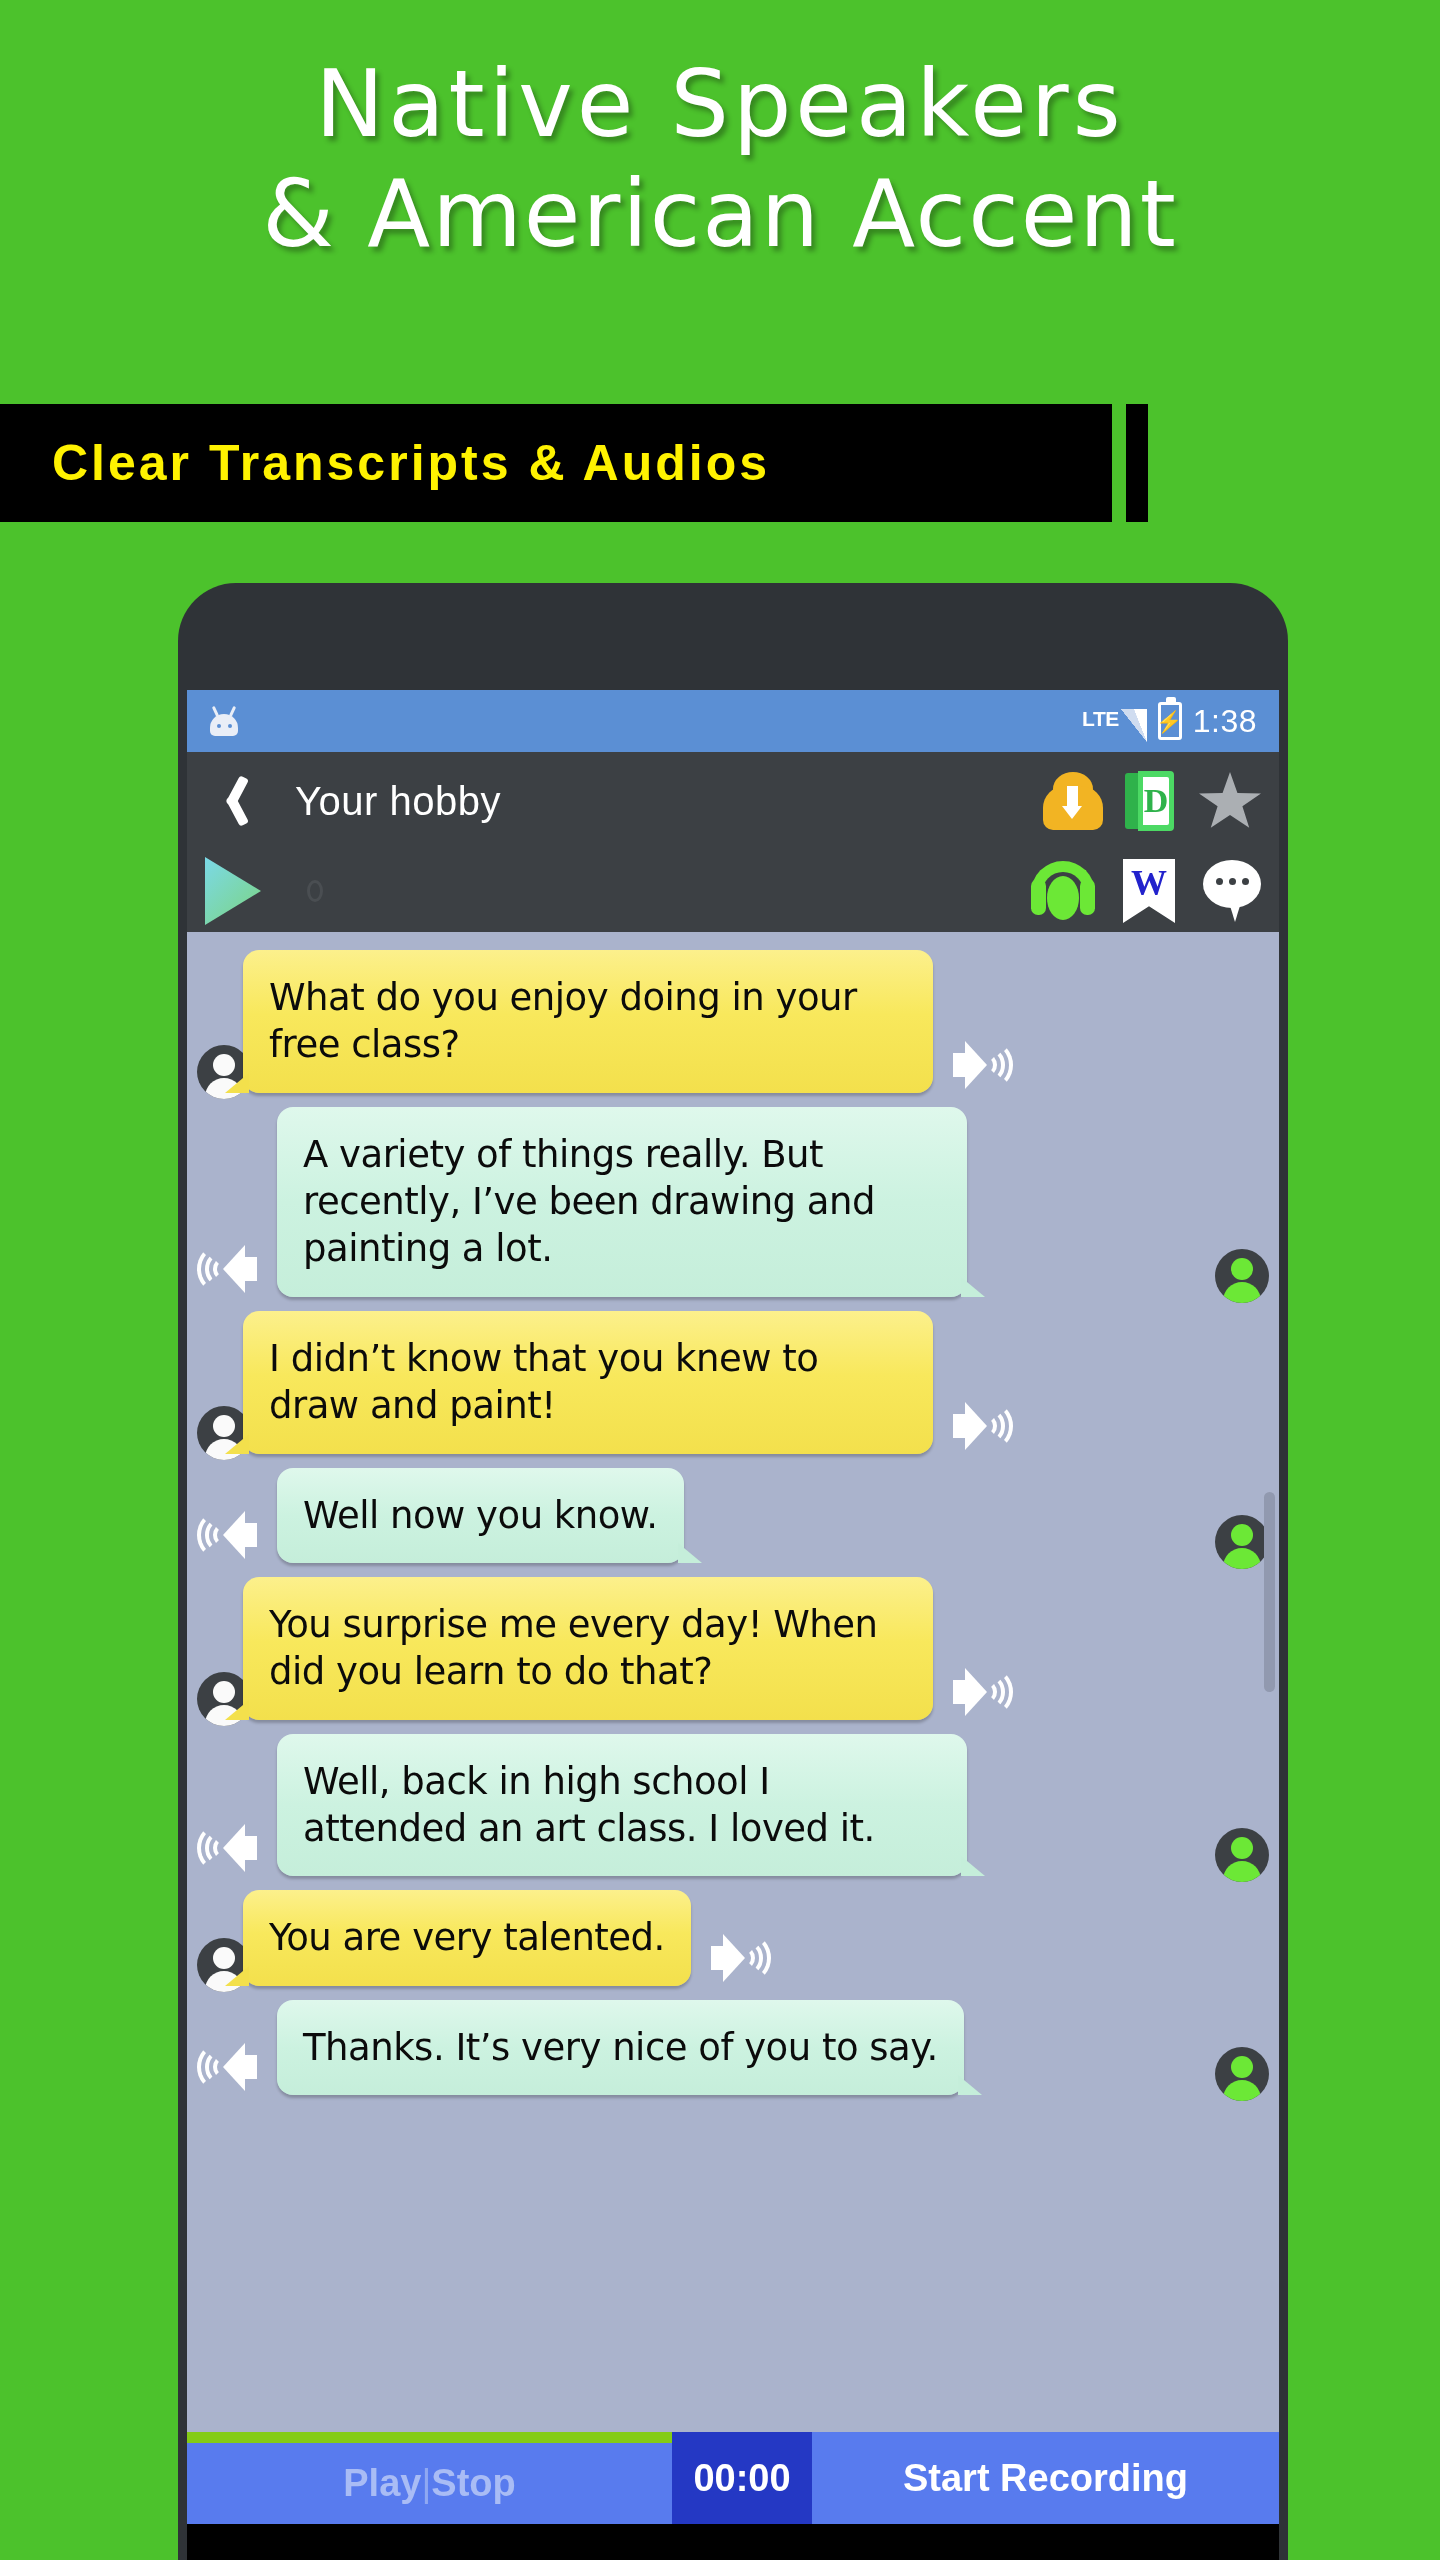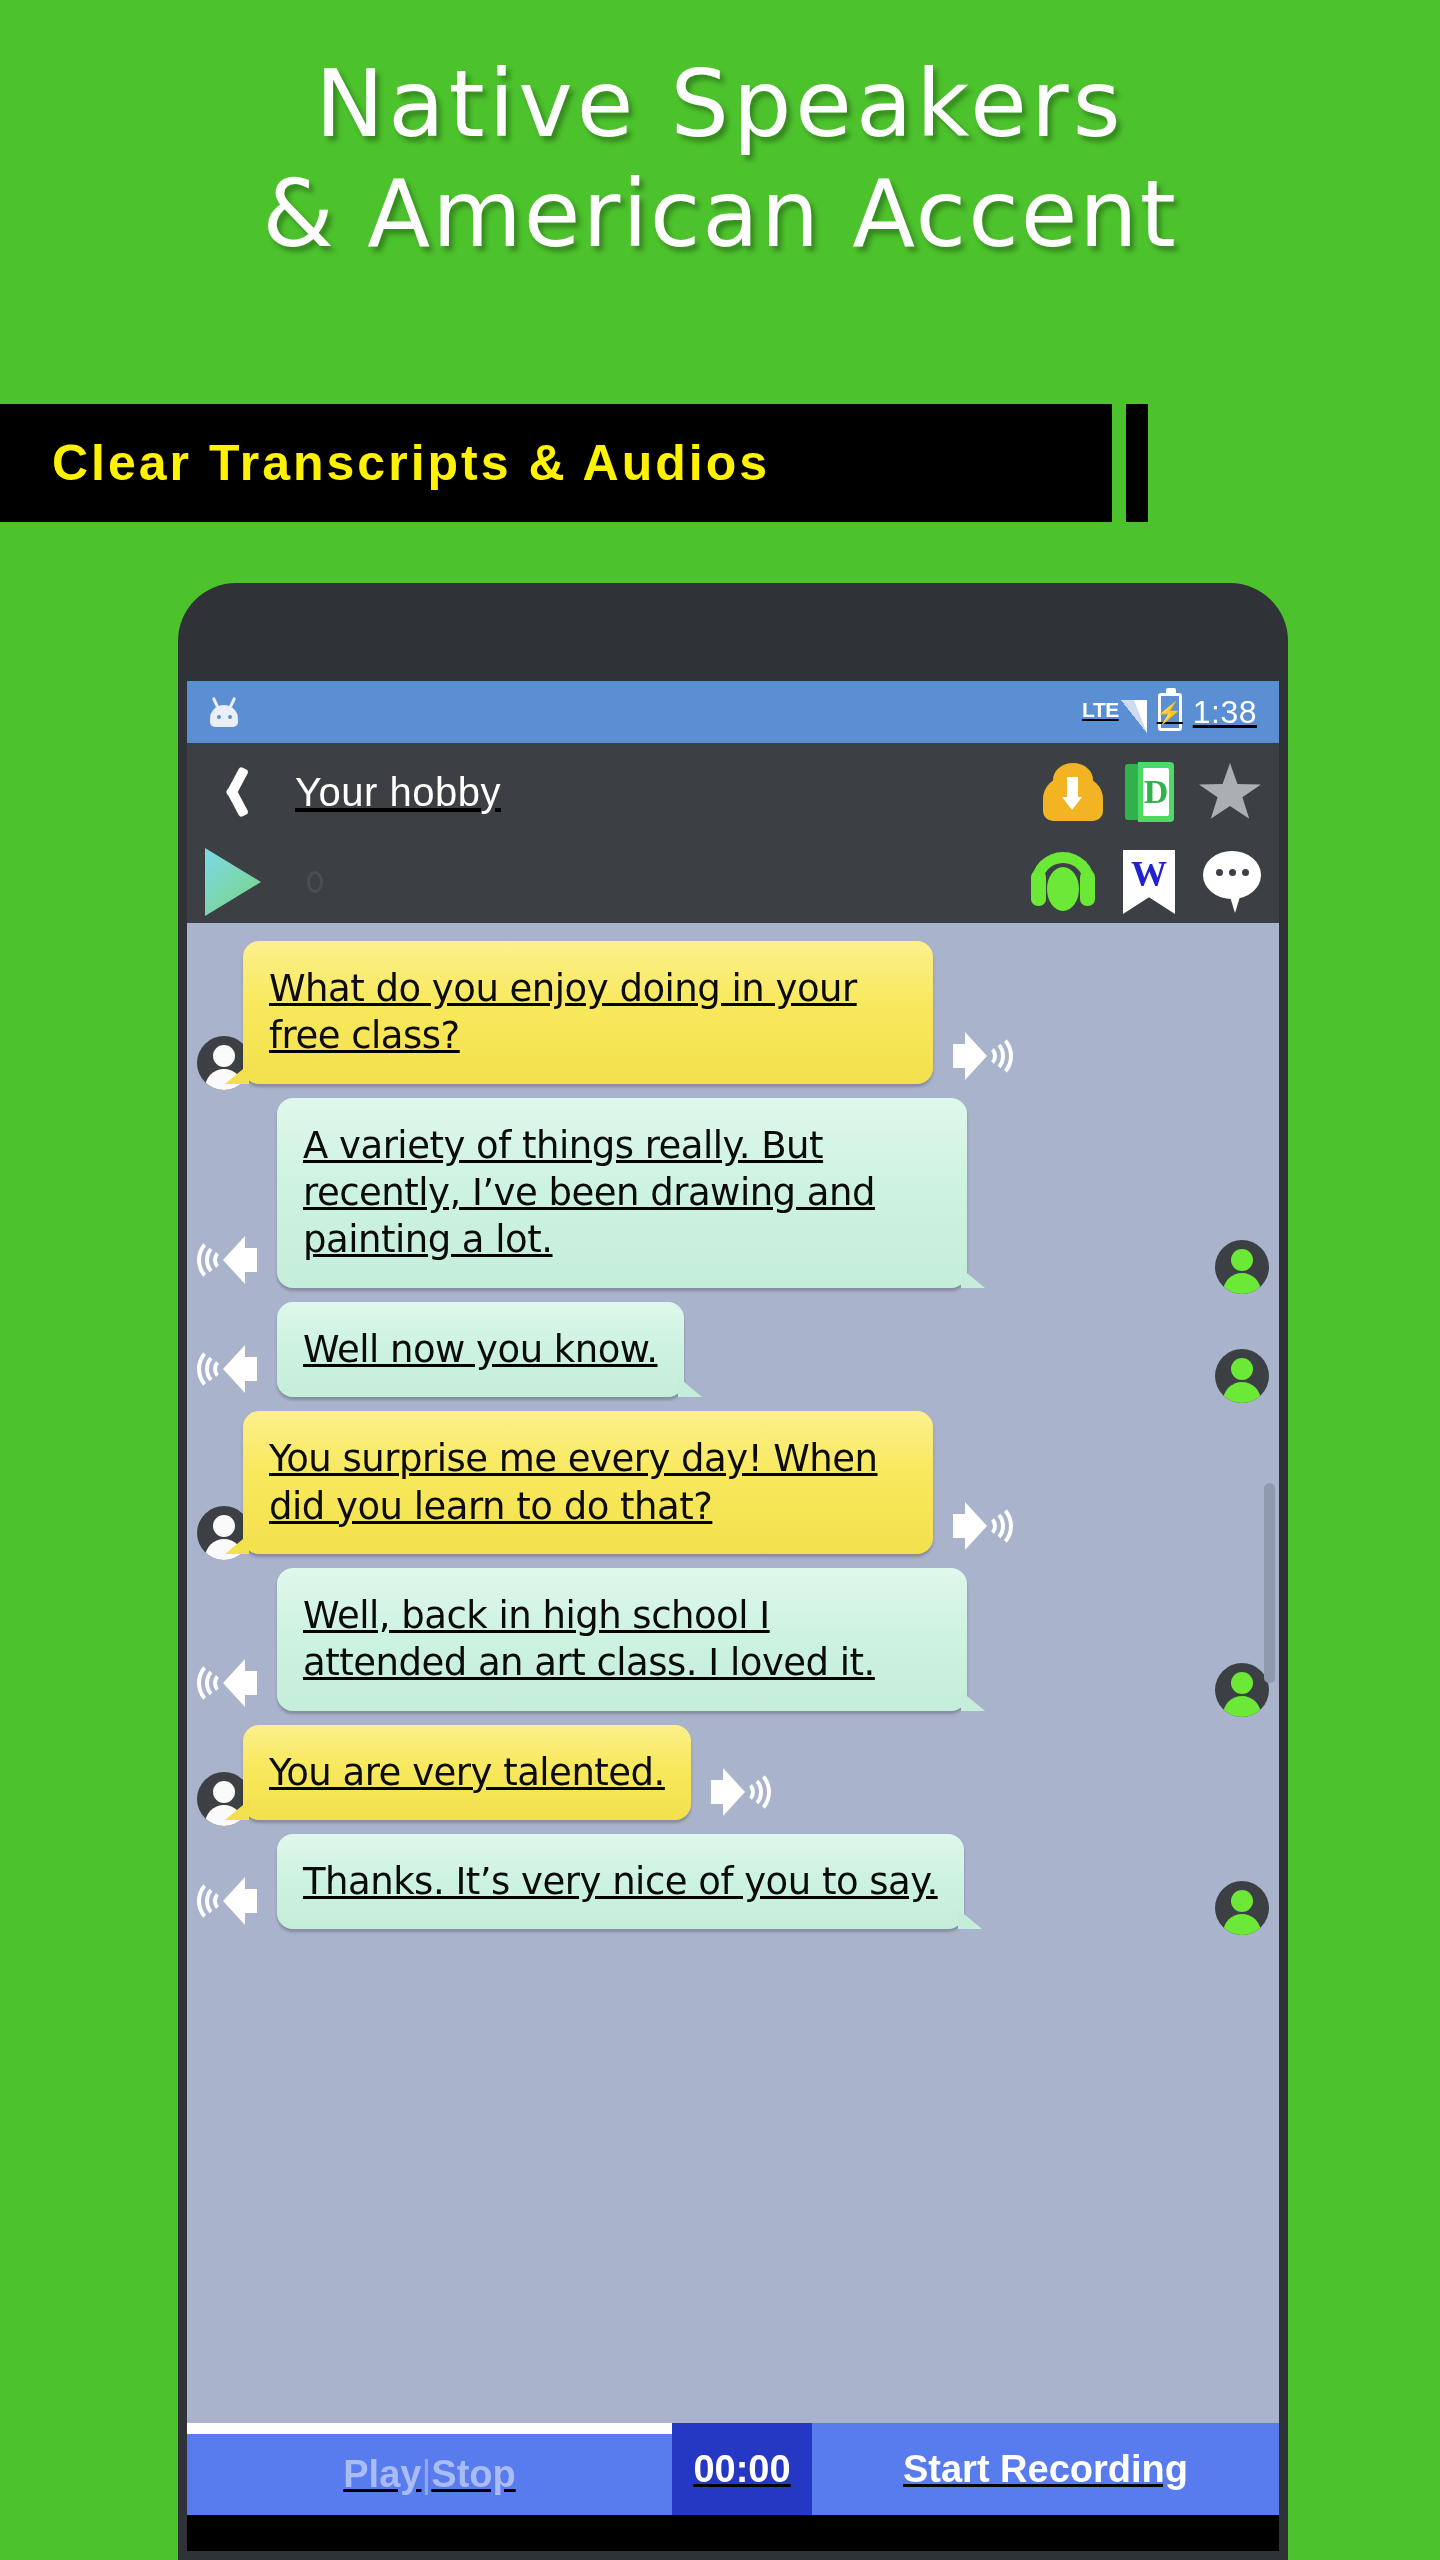--- a/index.html
+++ b/index.html
@@ -52,24 +52,24 @@
     position:absolute;
     left:178px; top:583px;
     width:1110px; height:1977px;
     background:#2F3337;
     border-top-left-radius:58px;
     border-top-right-radius:58px;
     overflow:hidden;
   }
   .screen {
     position:absolute;
-    left:9px; top:98px;
+    left:9px; top:107px;
     width:1092px; height:1870px;
-    background:#ffffff;
-    display:flex; flex-direction:column;text-decoration:underline;
+    background:#84cc16;
+    display:flex; flex-direction:column;
   }
 
   
   .statusbar {
     height:62px; background:#5B8FD4;
     display:flex; align-items:center;
     padding:0 22px 0 20px;
     color:#ffffff;
     flex:0 0 auto;
   }
@@ -472,20 +472,34 @@
             <div class="box"></div>
             <div class="cone"></div>
           </div>
         <div class="bubble">A variety of things really. But recently, I’ve been drawing and painting a lot.</div>
         <div class="avatar green r">
             <div class="head2"></div>
             <div class="body2"></div>
           </div>
       </div>
 
+      <div class="msg left">
+        <div class="avatar white l">
+            <div class="head2"></div>
+            <div class="body2"></div>
+          </div>
+        <div class="bubble">I didn’t know that you knew to draw and paint!</div>
+        <div class="spk rf">
+            <div class="wv w3"></div>
+            <div class="wv w2"></div>
+            <div class="wv w1"></div>
+            <div class="box"></div>
+            <div class="cone"></div>
+          </div>
+      </div>
 
       <div class="msg right">
         <div class="spk lf">
             <div class="wv w3"></div>
             <div class="wv w2"></div>
             <div class="wv w1"></div>
             <div class="box"></div>
             <div class="cone"></div>
           </div>
         <div class="bubble">Well now you know.</div>

